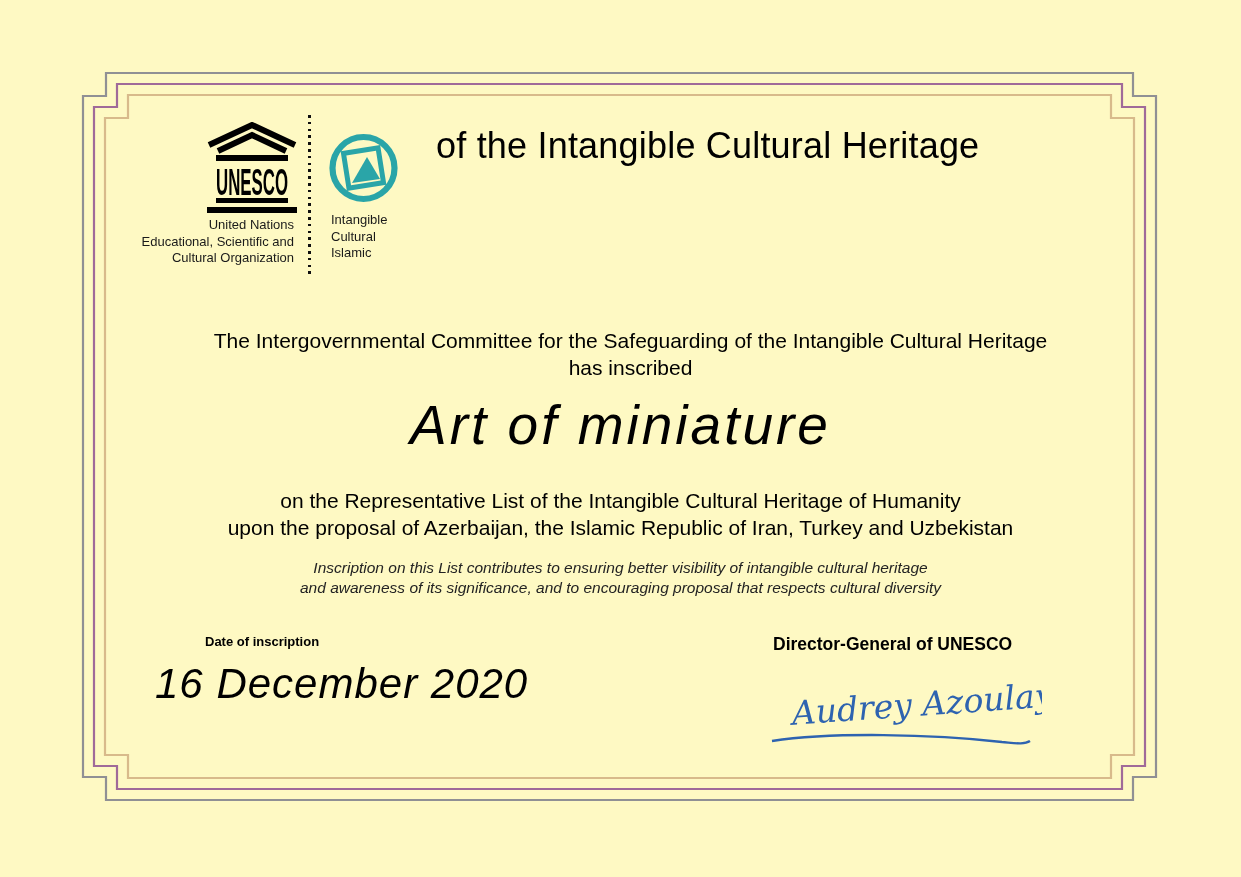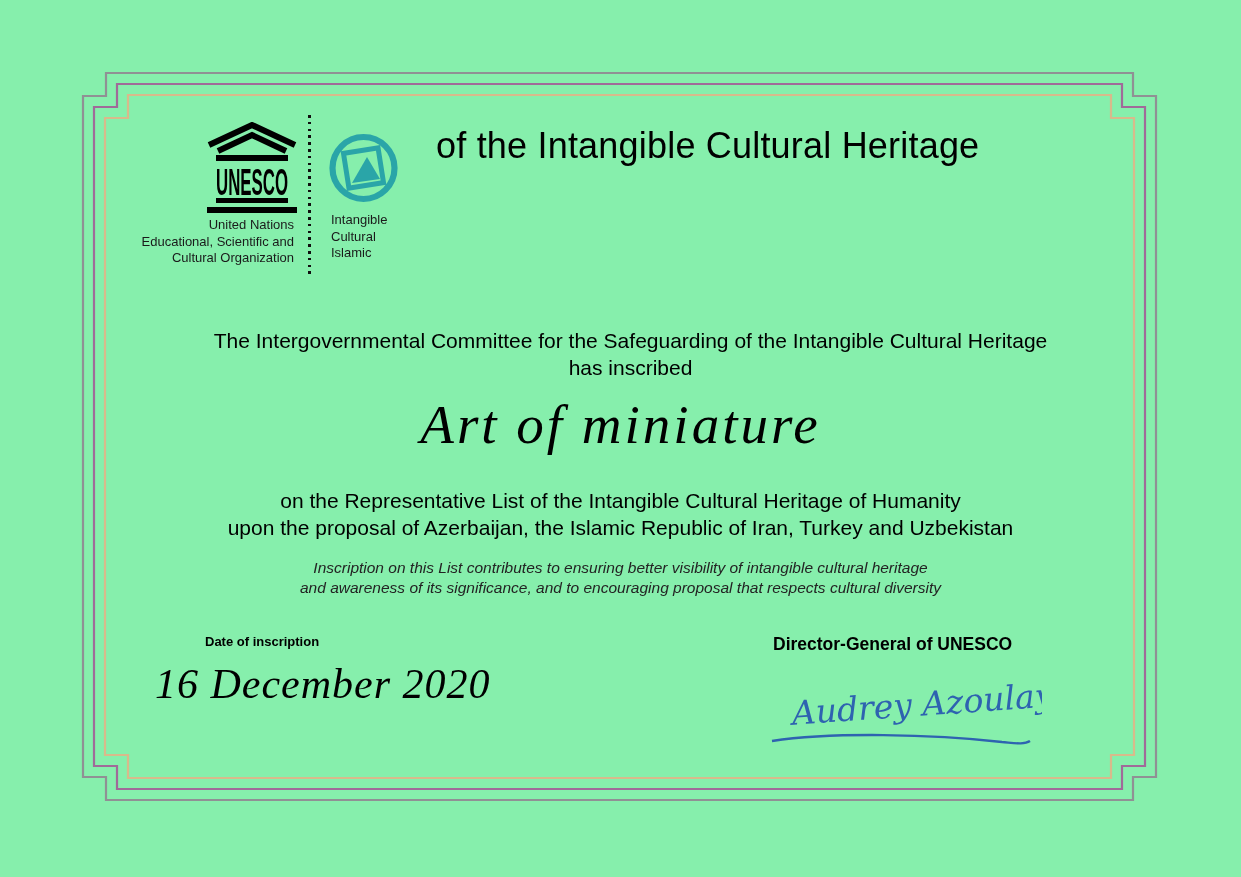--- a/index.html
+++ b/index.html
@@ -1,19 +1,19 @@
 <!DOCTYPE html>
 <html><head>
 <meta charset="utf-8">
 <style>
   html,body{margin:0;padding:0;background:#ffffff;}
   .page{
     position:relative;
     width:1241px;height:877px;
-    background:#86efac;
+    background:#fef9c3;
     font-family:"Liberation Sans",sans-serif;
     color:#000;
     overflow:hidden;
   }
   .abs{position:absolute;}
   svg{display:block;}
 
   
   .unesco-caption{
     position:absolute; right:947px; top:217px;
@@ -30,21 +30,21 @@
   }
   .cert-title{
     position:absolute; left:436px; top:121px;
     font-size:36px; line-height:49px; letter-spacing:0.2px; color:#000;
   }
 
   
   .center-block{position:absolute; left:0; right:0; text-align:center;}
   .committee{top:328px; font-size:21px; line-height:26.5px;padding-left:20px;}
   .script{
-    font-family:Liberation Serif, serif; font-style:italic;
+    font-family:Liberation Sans, sans-serif; font-style:italic;
   }
   .element-name{
     top:393px; font-size:55px; letter-spacing:3px; color:#000;
   }
   .list-lines{top:488px; font-size:21px; line-height:26.5px;}
   .note-lines{top:558px; font-size:15.5px; line-height:19.5px; font-style:italic; color:#232323;}
 
   
   .date-label{position:absolute; left:205px; top:634px; font-size:13px; font-weight:bold;}
   .director-label{position:absolute; left:773px; top:634px; font-size:17.5px; font-weight:bold;}

